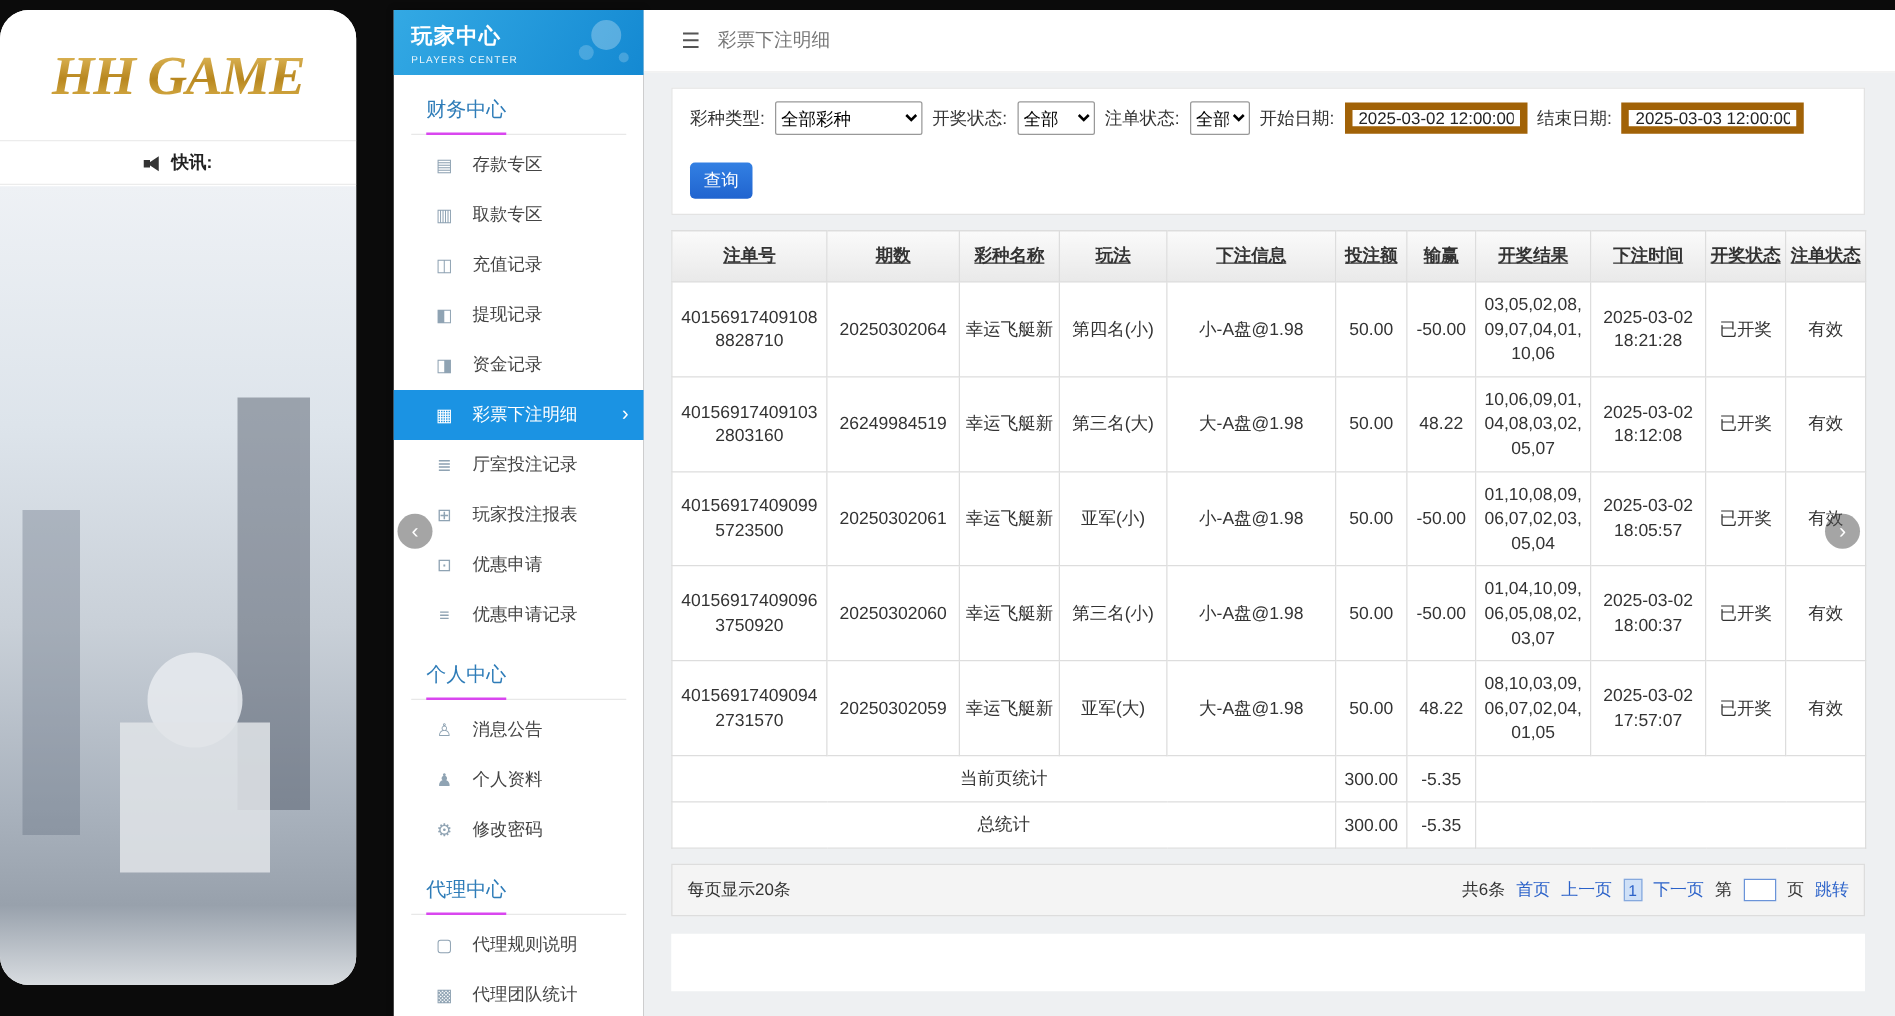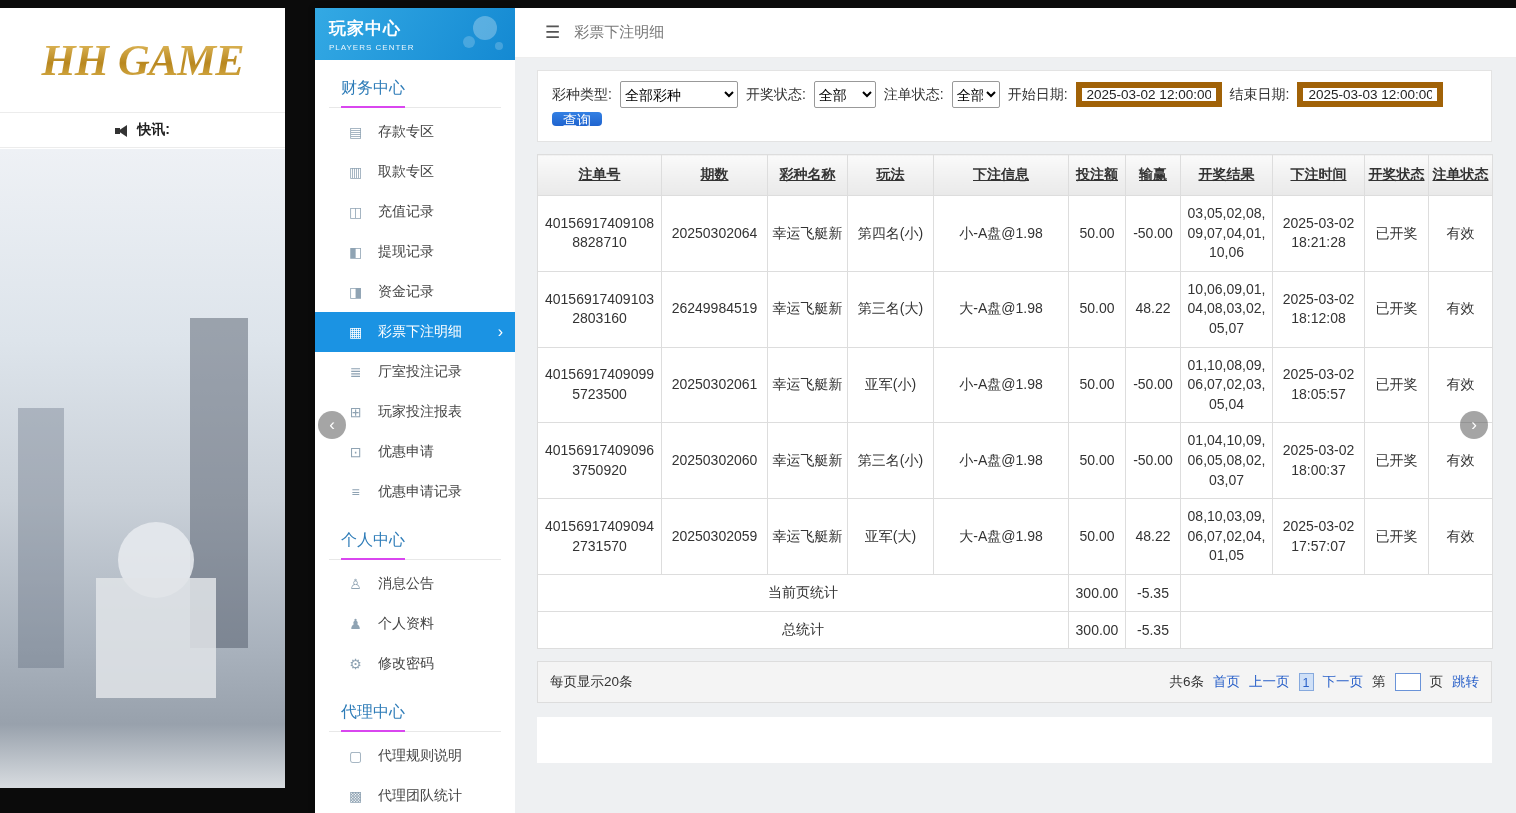--- a/index.html
+++ b/index.html
@@ -5,21 +5,21 @@
   * { margin:0; padding:0; box-sizing:border-box; }
   html,body { width:1516px; height:813px; }
   body {
     background:#0b0b0b;
     font-family:"Liberation Sans", sans-serif;
     position:relative;
     overflow:hidden;
     color:#333;
   }
   
-  .left-pane { position:absolute; left:0; top:8px; width:285px; height:780px; background:#fff; overflow:hidden; }
+  .left-pane { position:absolute; left:0; top:8px; width:285px; height:780px; background:#fff; overflow:hidden;border-radius:23px; }
   .logo-area { height:104px; display:flex; align-items:center; justify-content:center; background:#fff; }
   .logo-text {
     font-family:"Liberation Serif", serif; font-style:italic; font-weight:bold;
     font-size:44px; letter-spacing:-1px; color:#c09a3a;
     background:linear-gradient(180deg,#ecc96f 0%,#b8871f 55%,#e0b954 100%);
     -webkit-background-clip:text; background-clip:text; -webkit-text-fill-color:transparent;
   }
   .ticker { height:36px; border-top:1px solid #ececec; border-bottom:1px solid #ececec; display:flex; align-items:center; justify-content:center; gap:7px; background:#fff; font-weight:bold; font-size:14px; color:#222; }
   .speaker { position:relative; width:15px; height:13px; display:inline-block; }
   .speaker::before { content:""; position:absolute; left:0; top:4px; width:5px; height:6px; background:#333; }
@@ -54,21 +54,21 @@
   .main { position:absolute; left:515px; top:8px; right:0; bottom:0; background:#eef0f2; overflow:hidden; }
   .topbar { height:50px; background:#fff; display:flex; align-items:center; gap:14px; padding-left:30px; color:#777; border-bottom:1px solid #eee; }
   .menu-glyph { font-size:17px; color:#555; cursor:pointer; }
   .topbar-title { font-size:15px; }
   .content { margin:12px 24px 0 22px; width:955px; }
   .filter-panel { background:#fff; border:1px solid #e3e3e3; padding:10px 14px 12px; }
   .filter-row { display:flex; align-items:center; gap:8px; font-size:14px; color:#333; white-space:nowrap; }
   select.ctl { height:27px; border:1px solid #999; background:#fff; font-size:14px; font-family:inherit; border-radius:2px; }
   .w-lottery { width:118px; } .w-draw { width:62px; } .w-order { width:48px; }
   input.date { width:146px; height:25px; border:6px solid #a16207; font-size:13.5px; padding:0 5px; color:#222; font-family:inherit; }
-  .btn-query { margin-top:4px; width:50px; height:14px; background:linear-gradient(#3380e3,#2064cf); color:#fff; border:none; border-radius:4px; font-size:14px; cursor:pointer; font-family:inherit; }
+  .btn-query { margin-top:22px; width:50px; height:29px; background:linear-gradient(#3380e3,#2064cf); color:#fff; border:none; border-radius:4px; font-size:14px; cursor:pointer; font-family:inherit; }
   
   .table-wrap { margin-top:12px; background:#fff; }
   table { border-collapse:collapse; width:955px; table-layout:fixed; font-size:14px; color:#333; }
   th,td { border:1px solid #ddd; text-align:center; word-wrap:break-word; overflow-wrap:break-word; }
   th { background:linear-gradient(#fafafa,#e9e9e9); font-weight:bold; padding:11px 2px; font-size:14px;text-decoration:underline; }
   .data-row td { padding:8px 4px; line-height:1.4; }
   .summary-row td { padding:9px 4px; }
   
   .pager { margin-top:12px; height:42px; background:#f4f4f4; border:1px solid #ddd; display:flex; align-items:center; justify-content:space-between; padding:0 12px; font-size:13.5px; color:#333;gap:36px; }
   .pager-right { display:flex; align-items:center; gap:9px; }

